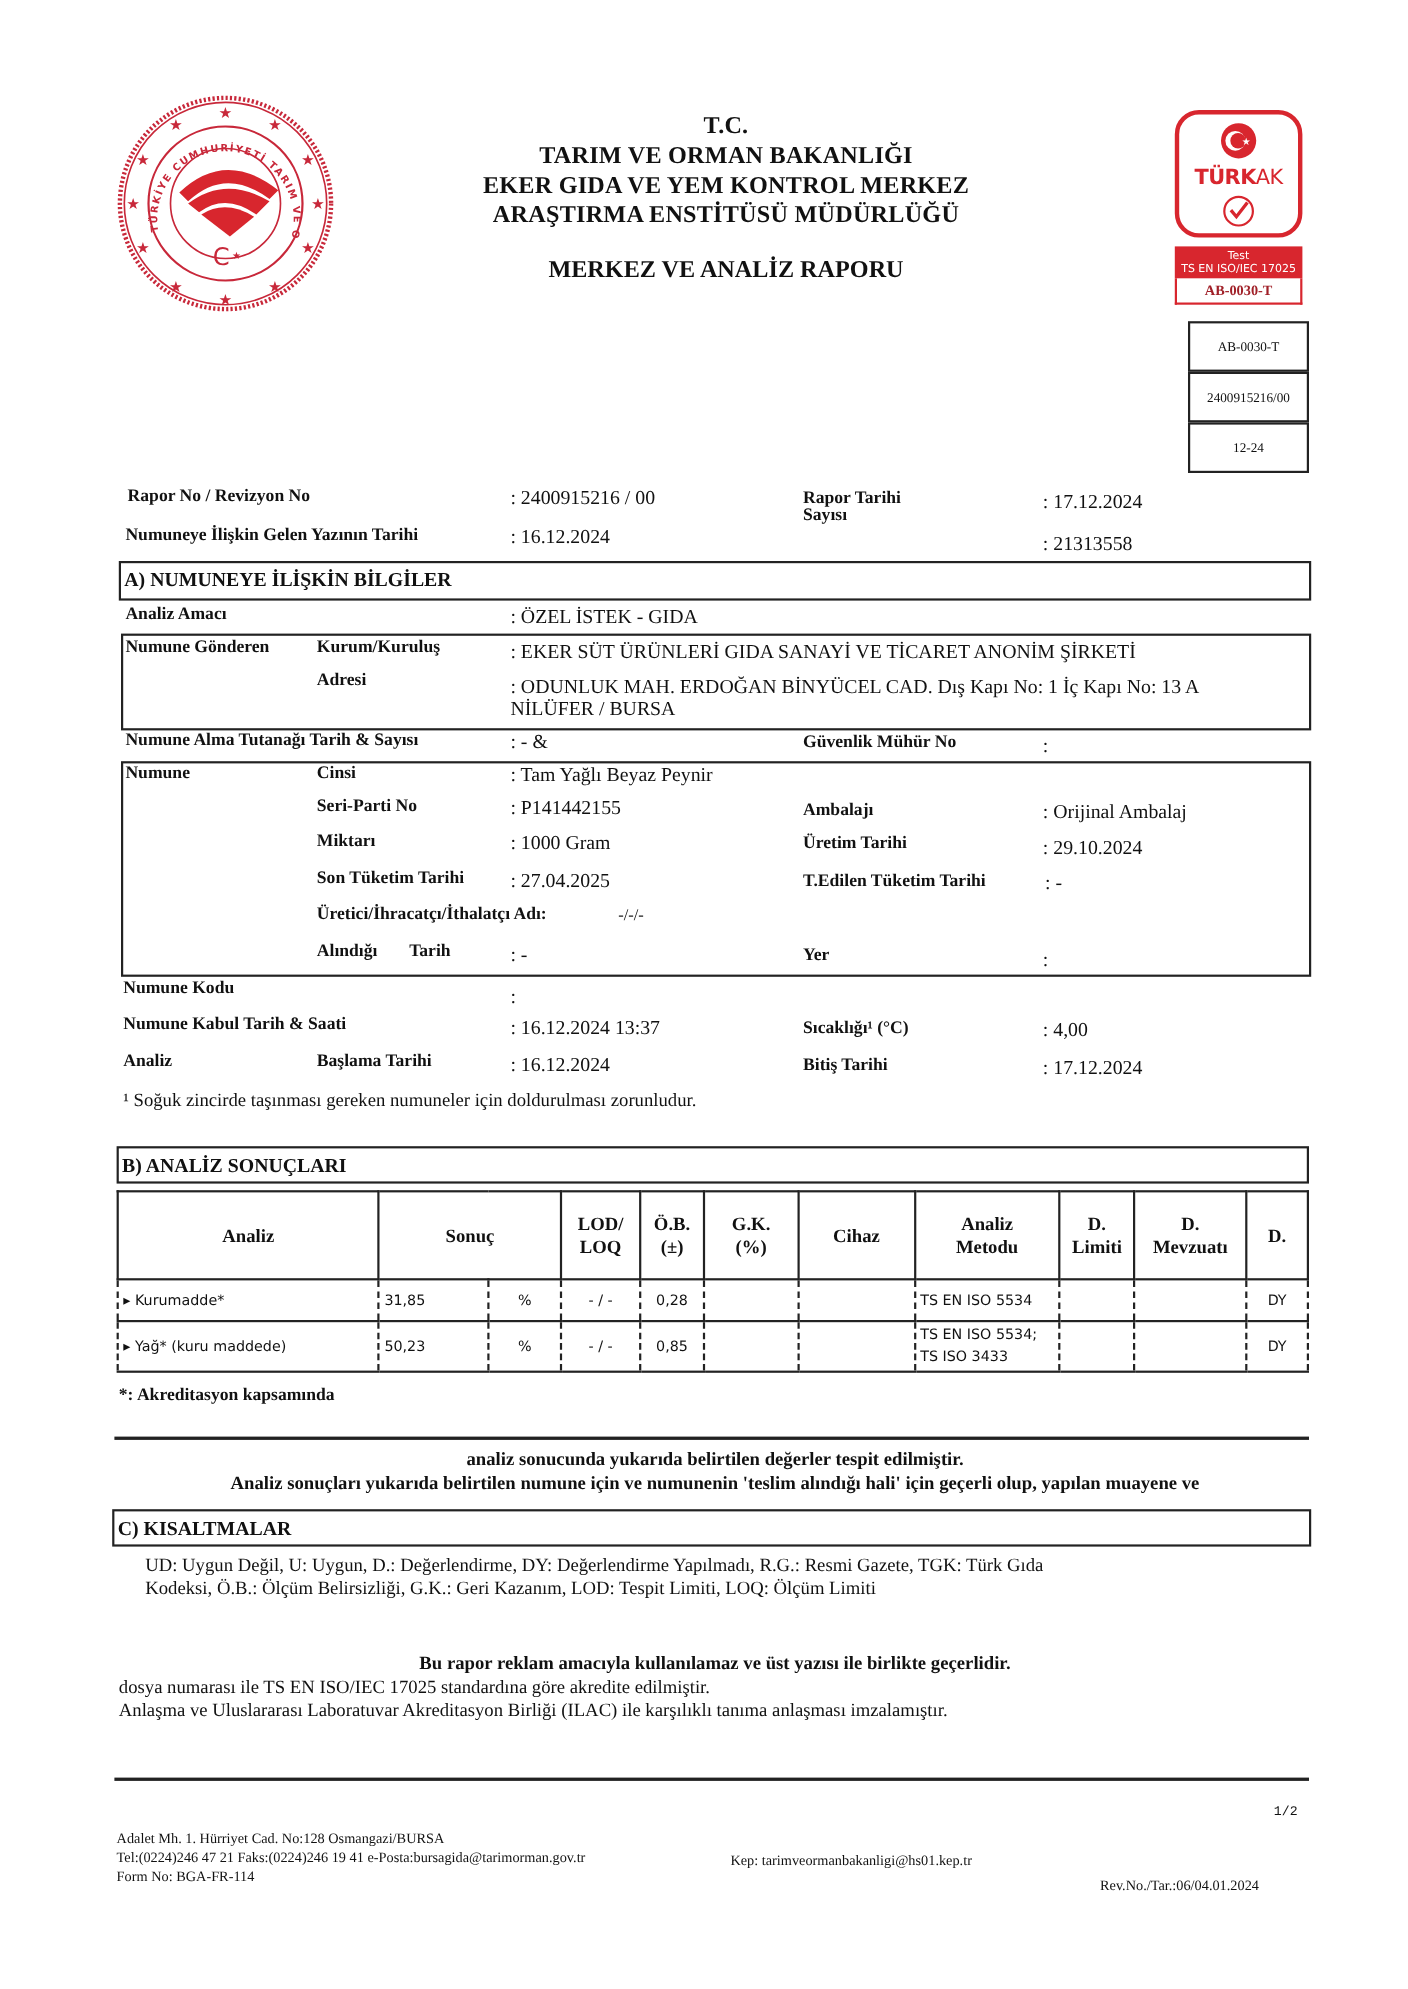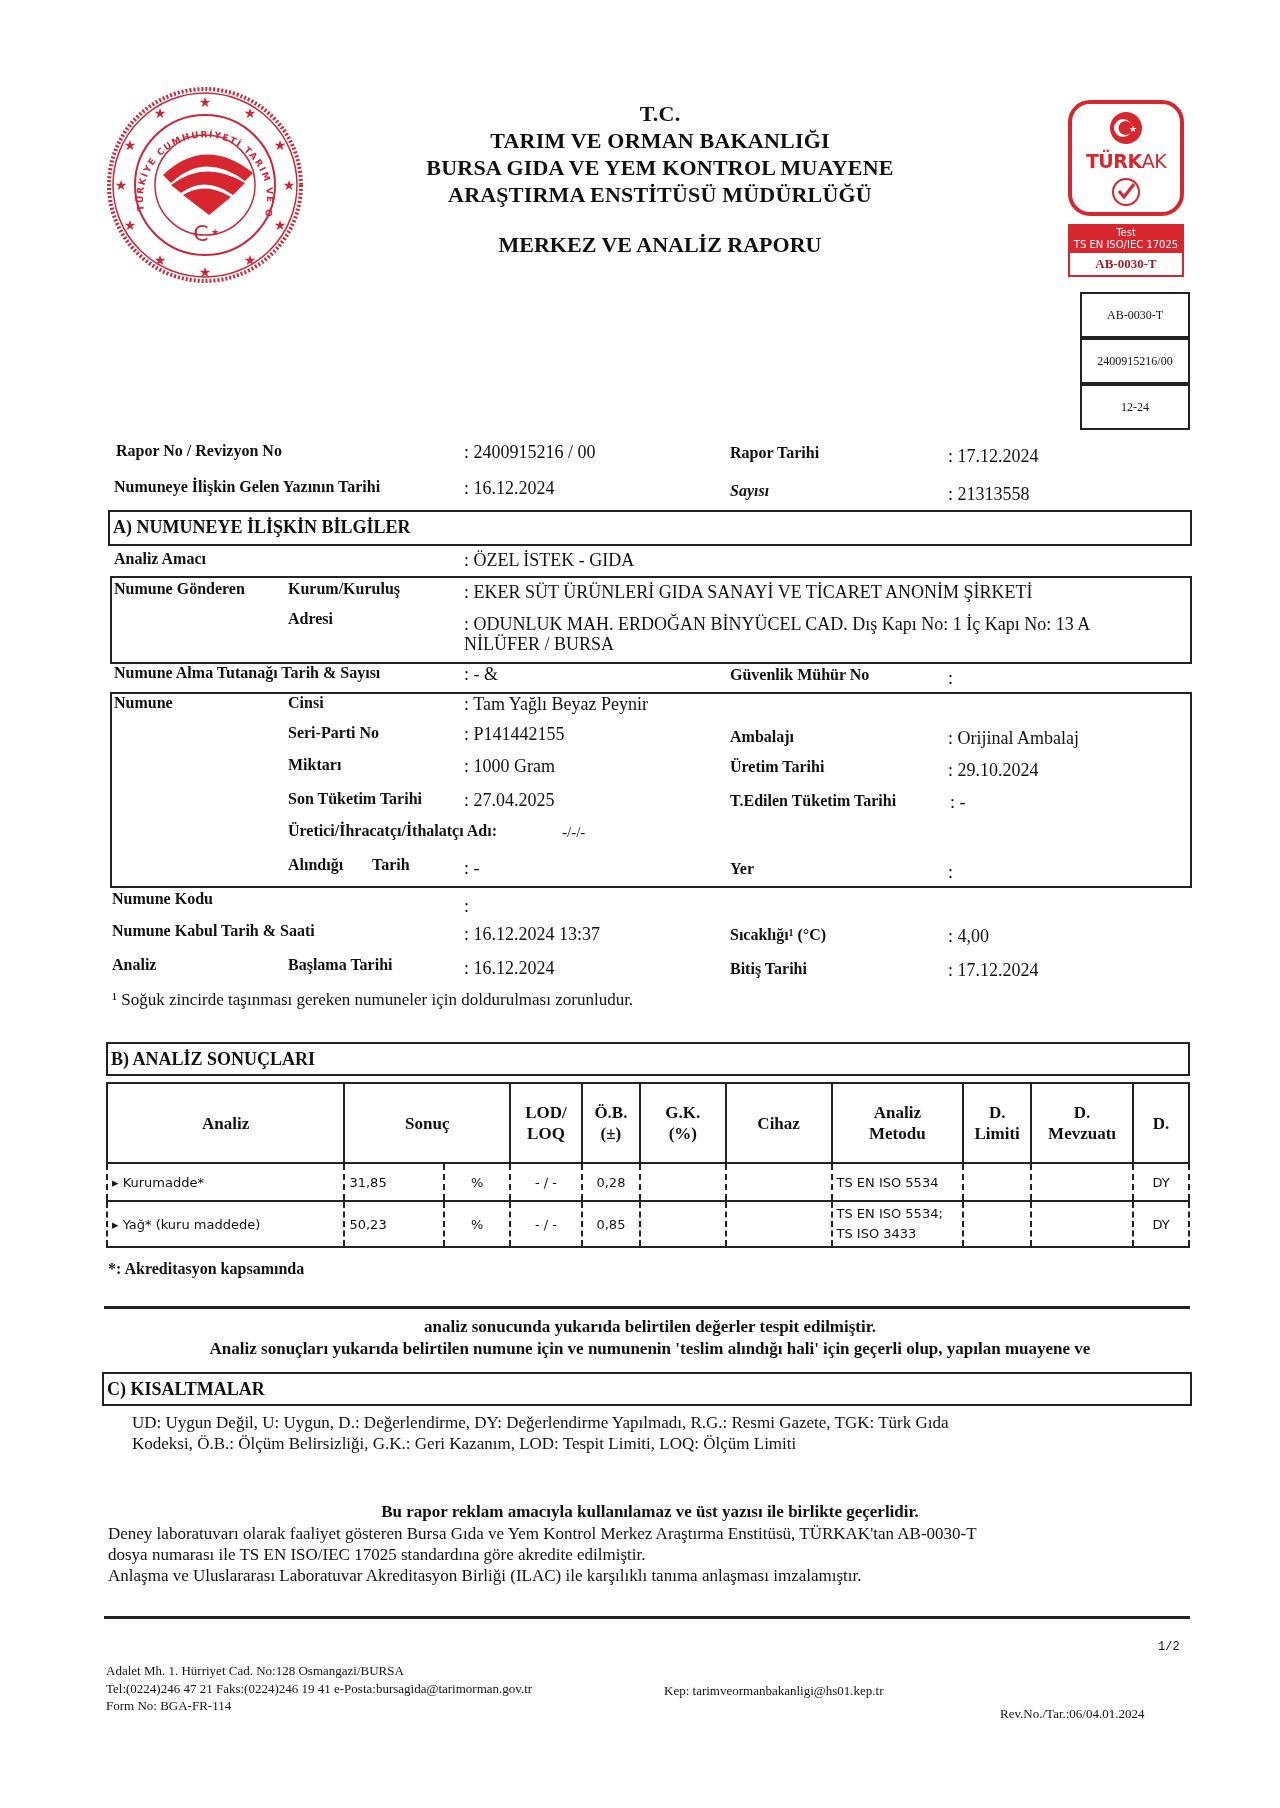--- a/index.html
+++ b/index.html
@@ -75,21 +75,21 @@
     <path d="M58 90 Q100 50 148 88 L140 96 Q100 66 66 98 Z" fill="#d8262e"></path>
     <path d="M66 100 Q100 74 140 98 L128 110 Q100 90 76 108 Z" fill="#d8262e"></path>
     <path d="M78 110 Q100 96 126 112 L104 130 Z" fill="#d8262e"></path>
     <text x="96" y="156" text-anchor="middle" font-family="DejaVu Sans, sans-serif" font-size="22" fill="#c8283a">C</text>
     <text x="110" y="150" text-anchor="middle" font-family="DejaVu Sans, sans-serif" font-size="9" fill="#c8283a">★</text>
   </svg>
 </div>
 
 <div class="abs hdr-title" style="top:100px;">T.C.</div>
 <div class="abs hdr-title" style="top:127px;">TARIM VE ORMAN BAKANLIĞI</div>
-<div class="abs hdr-title" style="top:154px;">BURSA GIDA VE YEM KONTROL MUAYENE</div>
+<div class="abs hdr-title" style="top:154px;">EKER GIDA VE YEM KONTROL MERKEZ</div>
 <div class="abs hdr-title" style="top:181px;">ARAŞTIRMA ENSTİTÜSÜ MÜDÜRLÜĞÜ</div>
 <div class="abs hdr-report" style="top:232px;">MERKEZ VE ANALİZ RAPORU</div>
 
 <div class="abs turkak">
   <div class="turkak-logo">
     <svg class="abs" style="left:36px; top:6px;" width="36" height="36" viewBox="0 0 36 36">
       <circle cx="18" cy="18" r="16" fill="#d8262e"></circle>
       <circle cx="15" cy="18" r="9" fill="#fff"></circle>
       <circle cx="17.5" cy="18" r="7" fill="#d8262e"></circle>
       <text x="25" y="22" text-anchor="middle" font-size="9" fill="#fff" font-family="DejaVu Sans, sans-serif">★</text>
@@ -111,21 +111,21 @@
 <div class="abs idbox" style="top:338px;">2400915216/00</div>
 <div class="abs idbox" style="top:384px;">12-24</div>
 
 <div class="abs lbl" style="left:116px; top:442px;">Rapor No / Revizyon No</div>
 <div class="abs val" style="left:464px; top:442px;">: 2400915216 / 00</div>
 <div class="abs lbl" style="left:730px; top:444px;">Rapor Tarihi</div>
 <div class="abs val" style="left:948px; top:446px;">: 17.12.2024</div>
 
 <div class="abs lbl" style="left:114px; top:478px;">Numuneye İlişkin Gelen Yazının Tarihi</div>
 <div class="abs val" style="left:464px; top:478px;">: 16.12.2024</div>
-<div class="abs lbl" style="left:730px; top:482px;font-style:italic;">Sayısı</div>
+<div class="abs lbl" style="left:730px; top:460px;">Sayısı</div>
 <div class="abs val" style="left:948px; top:484px;">: 21313558</div>
 
 <div class="abs box sec-title" style="left:108px; top:510px; width:1084px; height:36px;">A) NUMUNEYE İLİŞKİN BİLGİLER</div>
 
 <div class="abs lbl" style="left:114px; top:550px;">Analiz Amacı</div>
 <div class="abs val" style="left:464px; top:550px;">: ÖZEL İSTEK - GIDA</div>
 
 <div class="abs box" style="left:110px; top:576px; width:1082px; height:88px;"></div>
 <div class="abs lbl" style="left:114px; top:580px;">Numune Gönderen</div>
 <div class="abs lbl" style="left:288px; top:580px;">Kurum/Kuruluş</div>
@@ -258,21 +258,20 @@
 </div>
 
 <div class="abs box sec-title" style="left:102px; top:1372px; width:1090px; height:34px;">C) KISALTMALAR</div>
 <div class="abs para" style="left:132px; top:1412px;">
   <div>UD: Uygun Değil, U: Uygun, D.: Değerlendirme, DY: Değerlendirme Yapılmadı, R.G.: Resmi Gazete, TGK: Türk Gıda</div>
   <div>Kodeksi, Ö.B.: Ölçüm Belirsizliği, G.K.: Geri Kazanım, LOD: Tespit Limiti, LOQ: Ölçüm Limiti</div>
 </div>
 
 <div class="abs b" style="left:100px; top:1502px; width:1100px; text-align:center; font-size:17px;">Bu rapor reklam amacıyla kullanılamaz ve üst yazısı ile birlikte geçerlidir.</div>
 <div class="abs para" style="left:108px; top:1523px;">
-  <div>Deney laboratuvarı olarak faaliyet gösteren Bursa Gıda ve Yem Kontrol Merkez Araştırma Enstitüsü, TÜRKAK'tan AB-0030-T</div>
   <div>dosya numarası ile TS EN ISO/IEC 17025 standardına göre akredite edilmiştir.</div>
   <div>Anlaşma ve Uluslararası Laboratuvar Akreditasyon Birliği (ILAC) ile karşılıklı tanıma anlaşması imzalamıştır.</div>
 </div>
 <div class="abs divline" style="left:104px; top:1616px; width:1086px;"></div>
 
 <div class="abs" style="left:1158px; top:1640px; font-size:12px;font-family:Liberation Mono, monospace;">1/2</div>
 <div class="abs foot" style="left:106px; top:1662px;">Adalet Mh. 1. Hürriyet Cad. No:128 Osmangazi/BURSA</div>
 <div class="abs foot" style="left:106px; top:1680px;">Tel:(0224)246 47 21 Faks:(0224)246 19 41 e-Posta:bursagida@tarimorman.gov.tr</div>
 <div class="abs foot" style="left:664px; top:1682px;">Kep: tarimveormanbakanligi@hs01.kep.tr</div>
 <div class="abs foot" style="left:106px; top:1697px;">Form No: BGA-FR-114</div>

